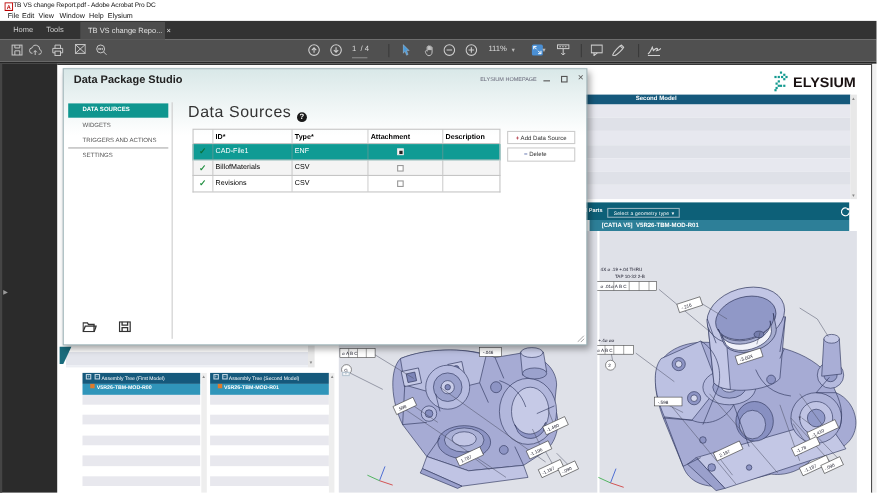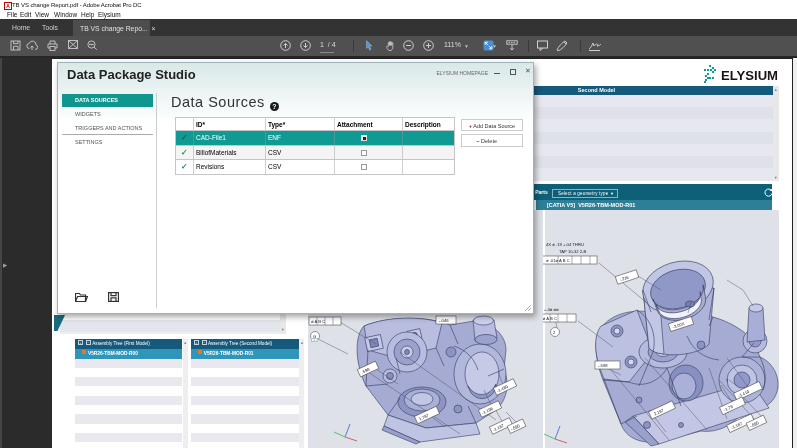--- a/index.html
+++ b/index.html
@@ -50,21 +50,21 @@
   #tealwedge{left:54px;top:314.5px;width:12px;height:16px;}
   
   .apanel{position:absolute;top:339px;height:109px;background:#fff;}
   .ahdr{position:absolute;left:0;top:0;height:10px;width:100%;background:#15597c;color:#fff;font-size:4.6px;line-height:10px;white-space:nowrap;}
   .asel{position:absolute;left:0;top:10px;height:9.5px;width:100%;background:#3095ba;color:#fff;font-size:4.8px;font-weight:bold;line-height:9.5px;white-space:nowrap;}
   .arow{position:absolute;left:0;width:100%;height:9.3px;}
   .pm{display:inline-block;border:1px solid #bfd4e2;color:#cfe0ea;width:5px;height:5px;line-height:4px;font-size:4px;text-align:center;margin-left:3px;vertical-align:1px;}
   .oicon{display:inline-block;width:4px;height:4px;background:#e07b2a;margin-right:2px;vertical-align:1px;}
   
   #dialog{left:57px;top:62px;width:477px;height:252px;background:linear-gradient(to bottom,#d9e8e8 0%,#edf4f4 12%,#ffffff 24%);border:1px solid #9fb4b8;box-shadow:2px 3px 6px rgba(0,0,0,0.35);}
-  #dlg-title{position:absolute;left:9px;top:4px;font-size:13px;font-weight:bold;color:#222;}
+  #dlg-title{position:absolute;left:9px;top:4px;font-size:10px;font-weight:bold;color:#222;}
   #dlg-home{position:absolute;right:45px;top:7px;font-size:5px;color:#667;}
   #sidebar-sel{position:absolute;left:4px;top:31px;width:91px;height:12.5px;background:#0f968f;color:#fff;font-size:5.5px;font-weight:bold;line-height:12.5px;padding-left:13px;}
   .side-item{position:absolute;left:17px;font-size:5.5px;color:#555;}
   #side-sep{position:absolute;left:4px;top:71px;width:91px;height:1px;background:#aaa;}
   #vsep{position:absolute;left:98px;top:30px;width:1px;height:215px;background:#ccc;}
   #dlg-h1{position:absolute;left:113px;top:31px;font-size:14.5px;color:#333;font-weight:300;letter-spacing:0.5px;}
   #helpq{position:absolute;left:212px;top:39px;width:9px;height:9px;background:#1a1a1a;border-radius:50%;color:#fff;font-size:7px;font-weight:bold;text-align:center;line-height:9px;}
   
   #dtable{position:absolute;left:117px;top:54px;width:280px;height:58px;font-size:6.5px;}
   .drow{position:absolute;left:0;width:280px;height:14.4px;border:0.5px solid #c5c5c5;border-top:none;}

